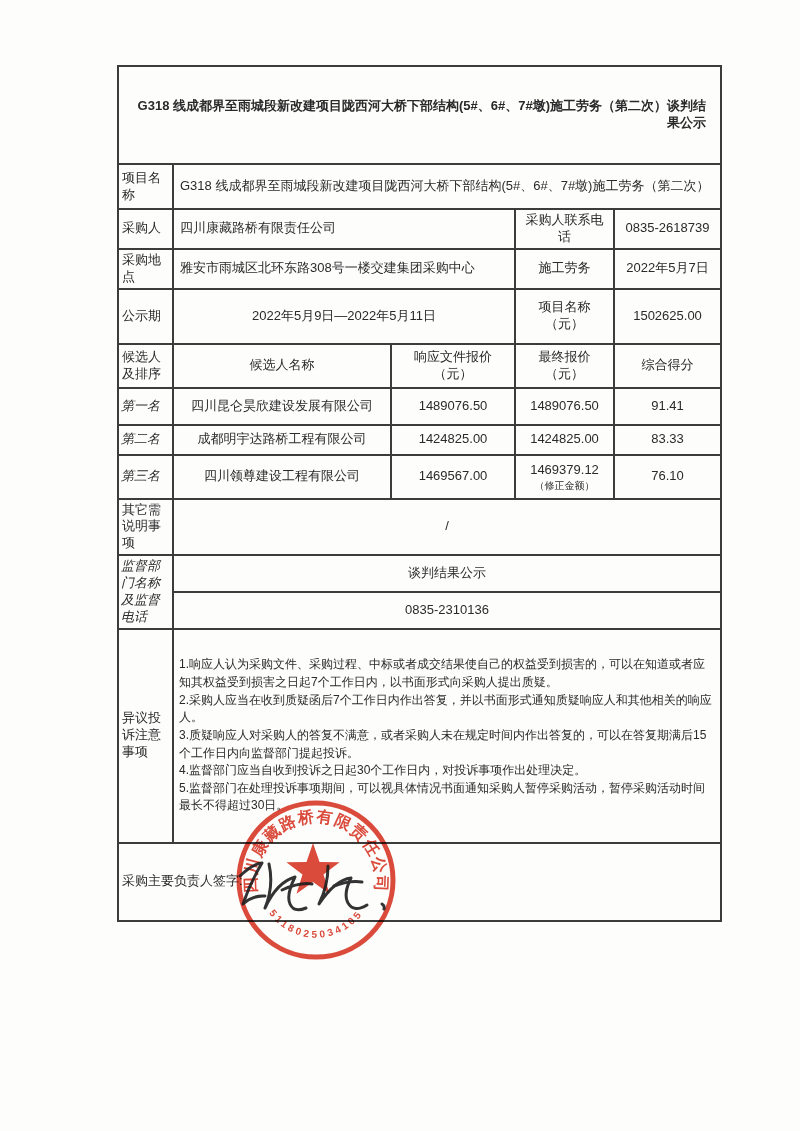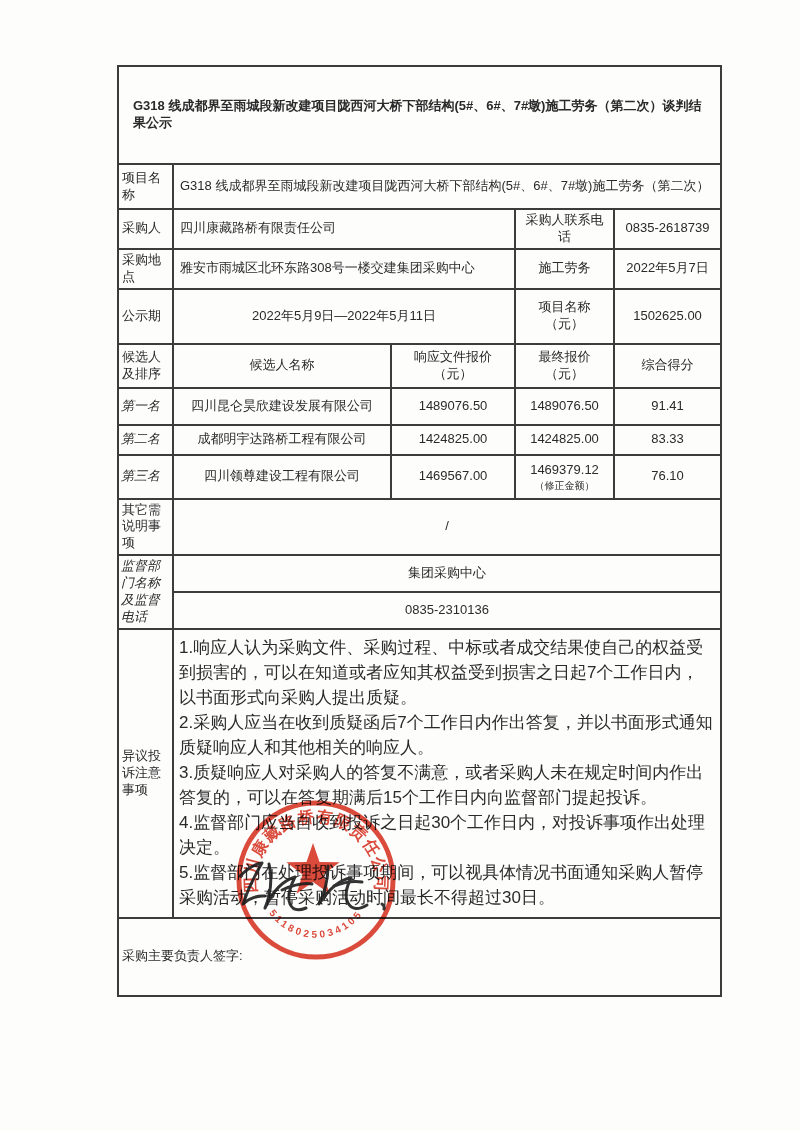--- a/index.html
+++ b/index.html
@@ -26,33 +26,33 @@
   table.doc td {
     border: 2px solid #3c3c3c;
     vertical-align: middle;
     font-size: 13px;
     line-height: 1.3;
     padding: 2px 4px;
     color: #2a2a2a;
     word-break: break-all;
   }
   .title-cell {
-    text-align: left;
+    text-align: right;
     font-weight: bold;
     font-size: 17px;
     line-height: 1.65;
     color: #1f1f1f;
     padding: 4px 14px !important;
   }
   .lbl { text-align: left; padding-left: 3px !important; }
   .lbl-c { text-align: left; padding-left: 2px !important; padding-right: 2px !important; font-style: italic; }
   .val-l { text-align: left; padding-left: 6px !important; }
   .val-c { text-align: center; }
   .notes-cell { vertical-align: middle; padding: 6px 6px 6px 5px !important; }
-  .note-line { font-size: 17px; line-height: 1.47; text-align: left; }
+  .note-line { font-size: 12px; line-height: 1.47; text-align: left; }
   .final-note { display: block; font-size: 10px; text-align: center; }
   .sig-cell { padding-left: 3px !important; }
   
   .stamp-wrap {
     position: absolute;
     left: 231px; top: 795px;
     width: 170px; height: 170px;
     mix-blend-mode: multiply;
     opacity: 0.92;
     pointer-events: none;
@@ -142,21 +142,21 @@
       <td class="val-c">76.10</td>
     </tr>
 
     <tr style="height:52px">
       <td class="lbl">其它需说明事项</td>
       <td colspan="4" class="val-c">/</td>
     </tr>
 
     <tr style="height:36px">
       <td rowspan="2" class="lbl-c">监督部门名称及监督电话</td>
-      <td colspan="4" class="val-c">集团采购中心</td>
+      <td colspan="4" class="val-c">谈判结果公示</td>
     </tr>
     <tr style="height:36px">
       <td colspan="4" class="val-c">0835-2310136</td>
     </tr>
 
     <tr style="height:214px">
       <td class="lbl">异议投诉注意事项</td>
       <td colspan="4" class="notes-cell">
         <div class="note-line">1.响应人认为采购文件、采购过程、中标或者成交结果使自己的权益受到损害的，可以在知道或者应知其权益受到损害之日起7个工作日内，以书面形式向采购人提出质疑。</div>
         <div class="note-line">2.采购人应当在收到质疑函后7个工作日内作出答复，并以书面形式通知质疑响应人和其他相关的响应人。</div>

